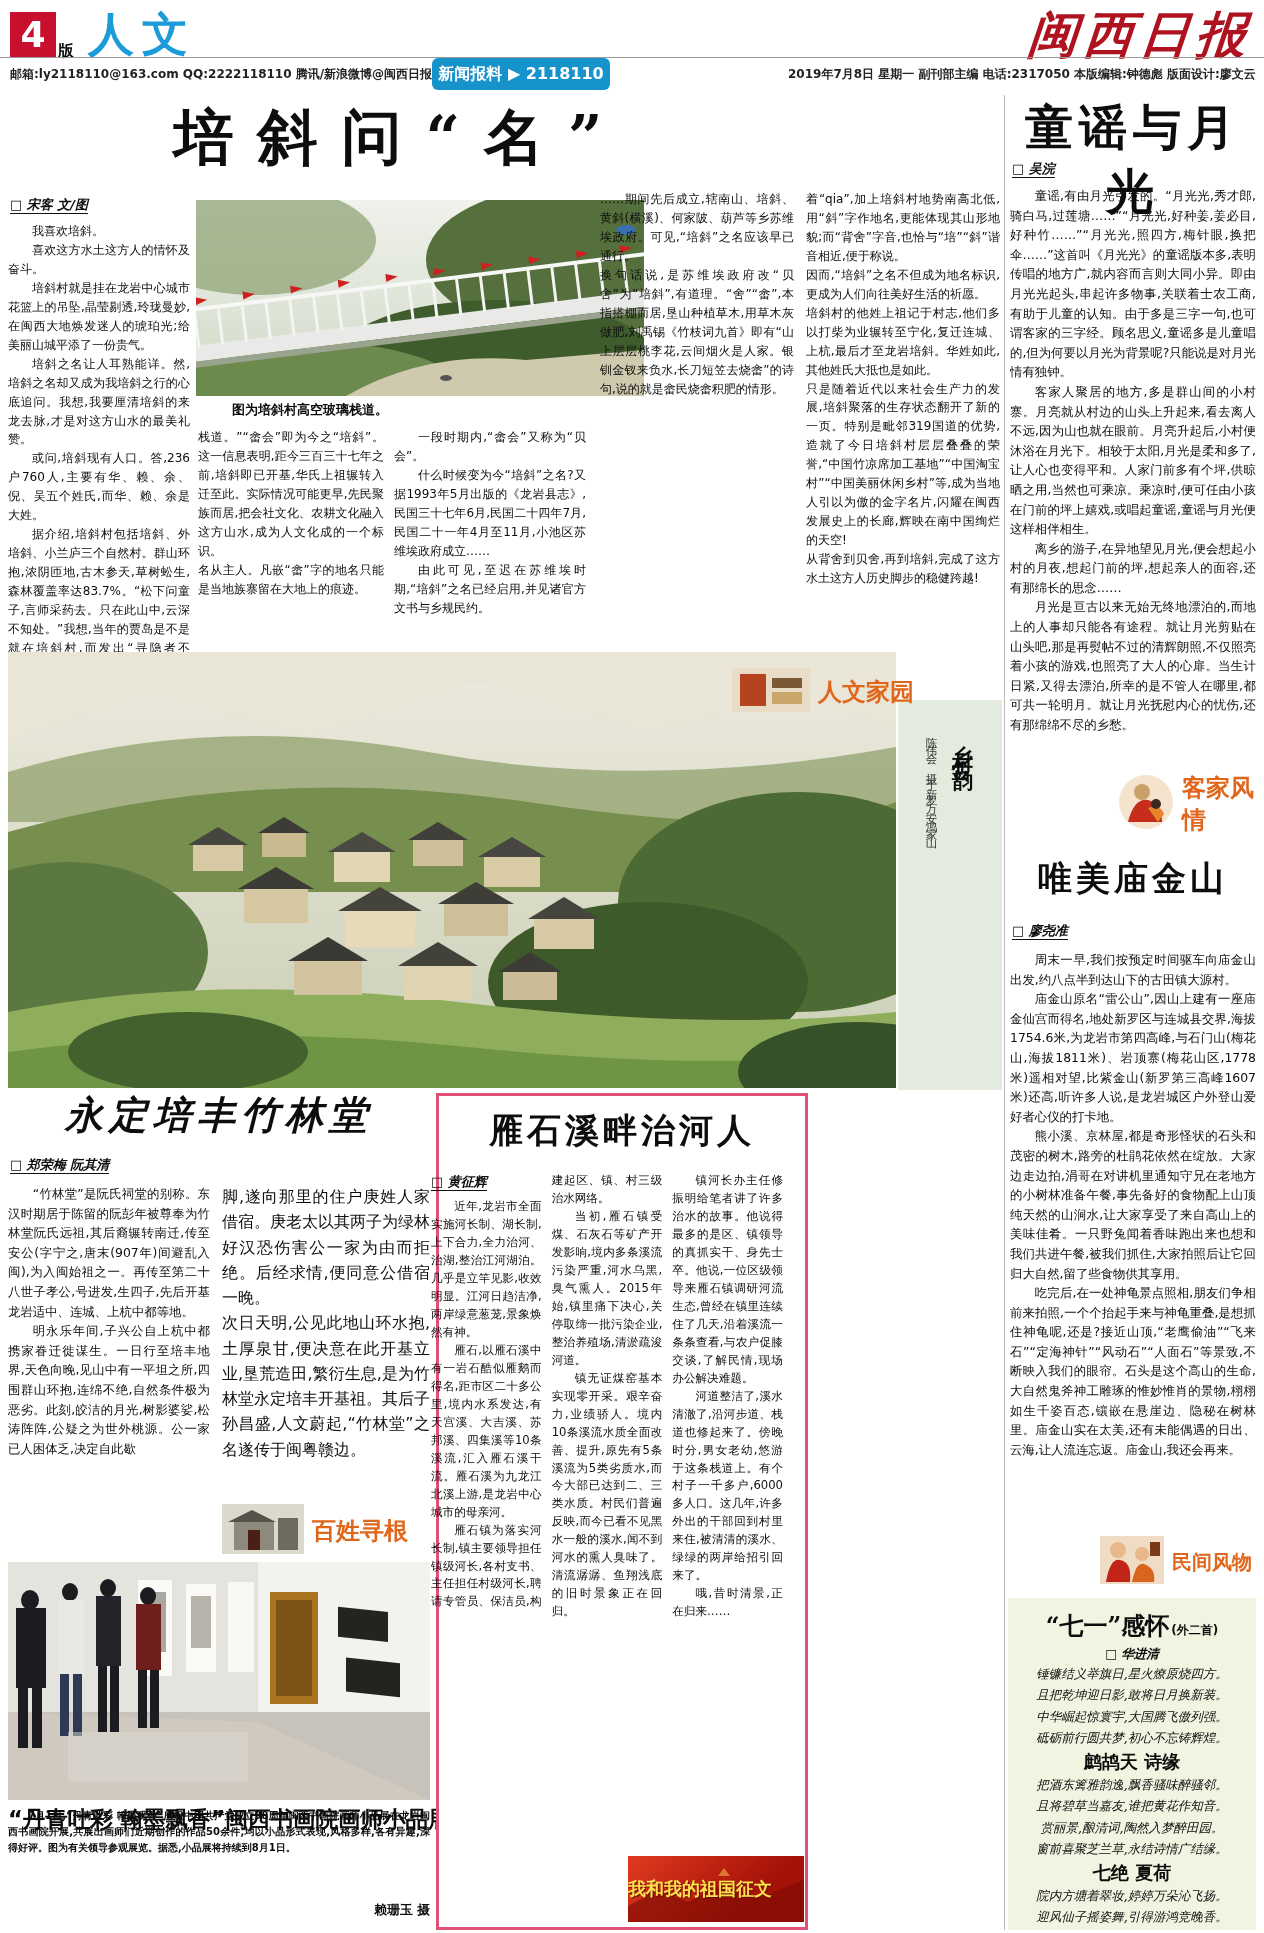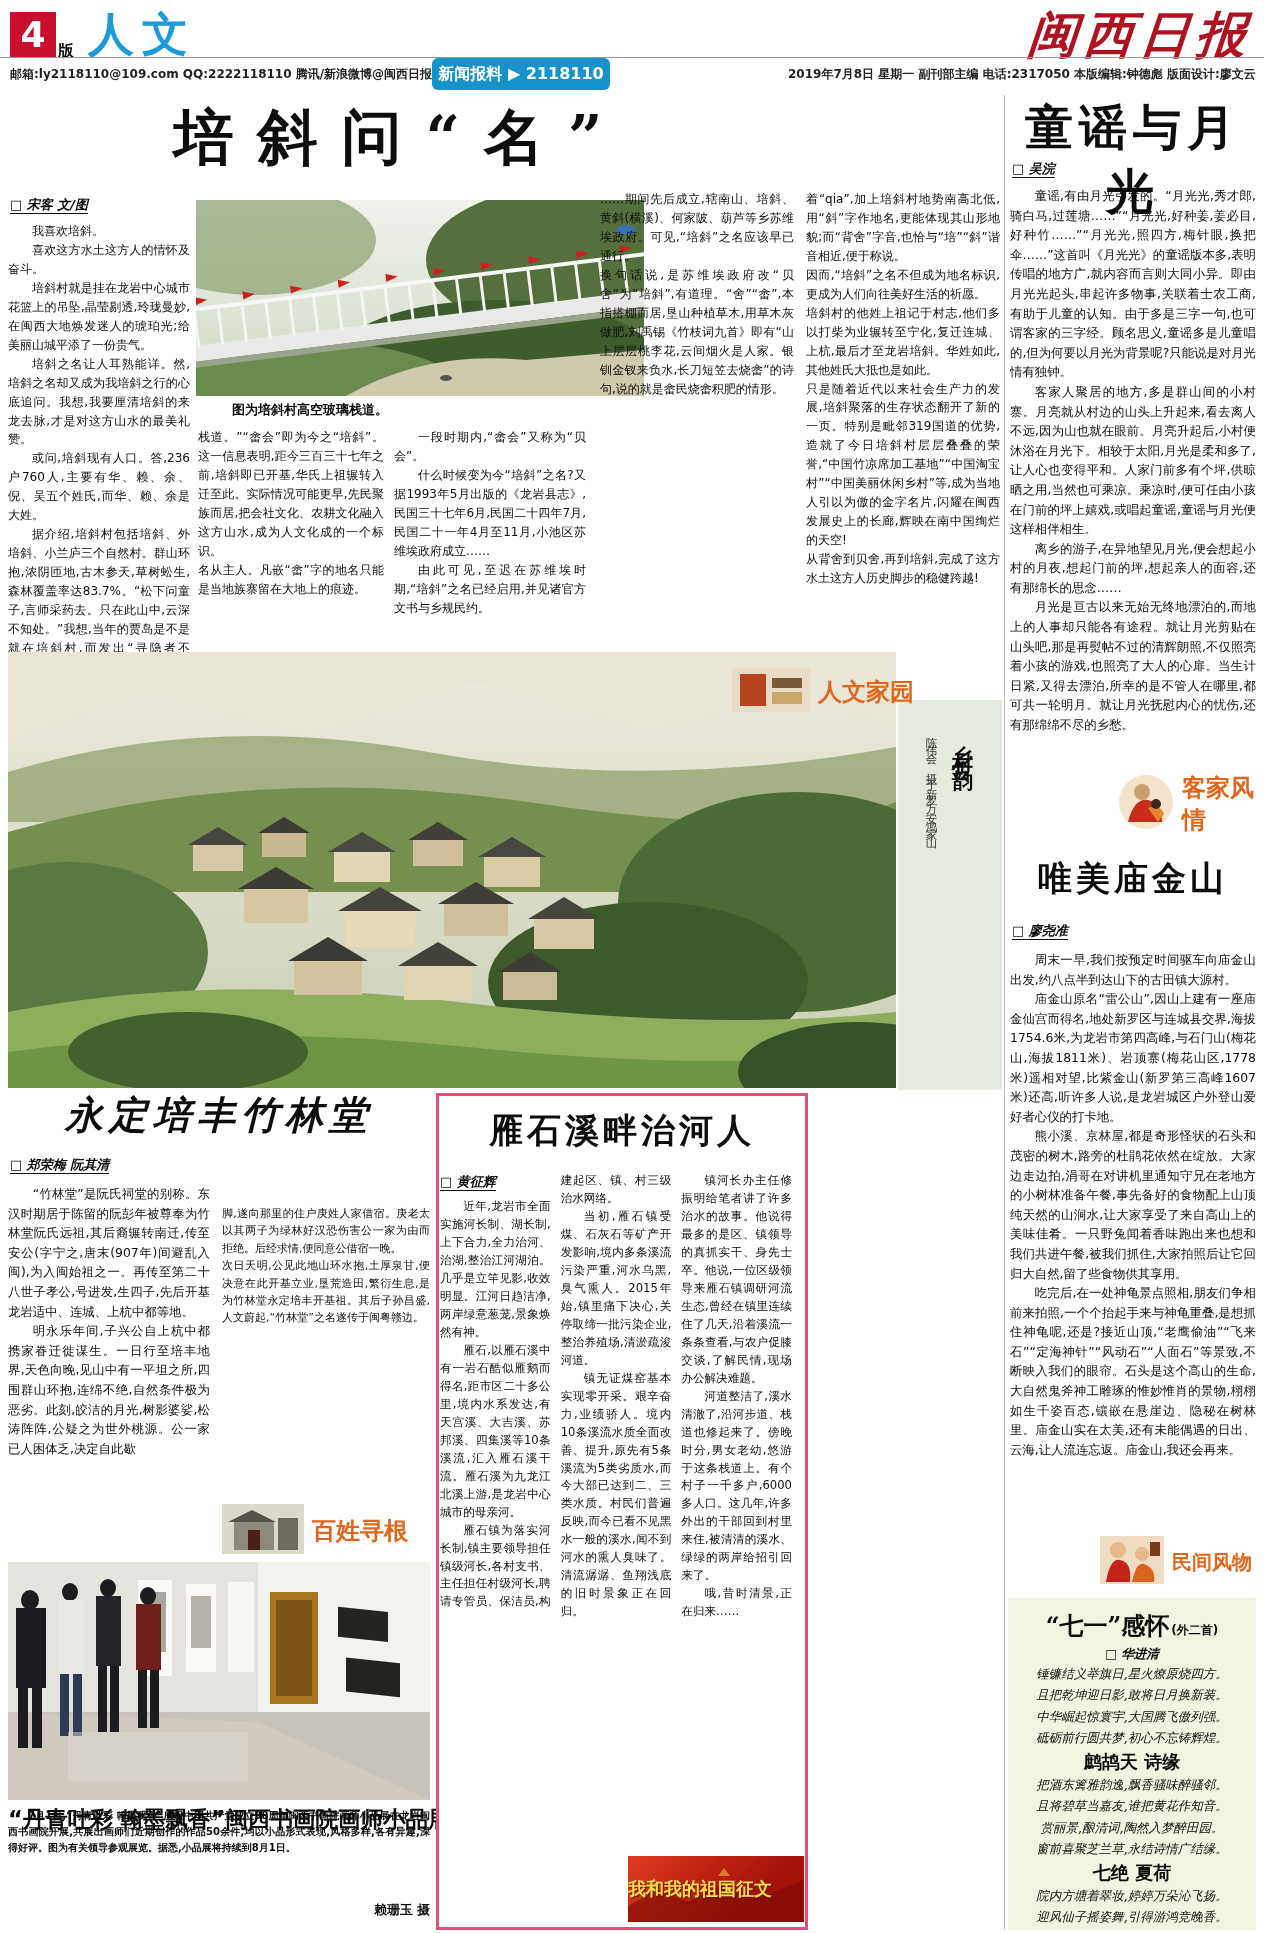--- a/index.html
+++ b/index.html
@@ -71,53 +71,53 @@
   #poem-sub{font-size:12px;font-weight:bold;}
   #poem-byline{font-size:12.5px;font-weight:bold;font-style:italic;margin-top:4px;}
   .poem-lines p{margin:0;font-size:12.5px;line-height:1.7;font-style:italic;
                 font-family:"DejaVu Serif",serif;text-indent:0;}
   .poem-sub-title{font-size:18px;font-weight:900;font-family:"DejaVu Serif",serif;margin-top:2px;}
   
   #zl-title{left:8px;top:1090px;width:422px;text-align:center;font-size:38px;font-weight:900;
             font-style:italic;letter-spacing:6px;font-family:"DejaVu Serif",serif;}
   #zl-byline{left:10px;top:1156px;}
   #zl-a{left:8px;top:1184px;width:202px;height:376px;font-size:12.4px;}
-  #zl-b{left:222px;top:1184px;width:208px;height:316px;font-size:11px;margin-top:21px;}
+  #zl-b{left:222px;top:1184px;width:208px;height:316px;font-size:16px;}
   
   #ex-photo{left:8px;top:1562px;width:422px;height:238px;overflow:hidden;}
   #ex-title{left:8px;top:1804px;width:424px;font-size:22.5px;font-weight:900;white-space:nowrap;}
   #ex-cap{left:8px;top:1760px;width:422px;font-size:10px;font-weight:600;height:78px;margin-top:48px;}
   #ex-credit{left:8px;top:1902px;width:422px;text-align:right;font-size:12.8px;font-weight:600;}
   
   #ys-box{left:436px;top:1093px;width:372px;height:837px;border:3px solid #e14f75;
           box-sizing:border-box;background:#fff;}
   #ys-title{left:446px;top:1108px;width:352px;text-align:center;font-size:34px;font-weight:900;
             letter-spacing:4px;font-family:"DejaVu Serif",serif;}
-  #ys-body{left:440px;top:1172px;width:352px;height:742px;column-count:3;column-gap:10px;
+  #ys-body{left:431px;top:1172px;width:352px;height:742px;column-count:3;column-gap:10px;
            font-size:11.6px;line-height:1.55;text-align:justify;overflow:hidden;}
   #ys-body p{margin:0;text-indent:2em;}
   #ys-byline{margin-bottom:6px;}
   #ys-banner{left:628px;top:1856px;width:176px;height:66px;z-index:6;
              background:linear-gradient(135deg,#e03a1f,#a31107 70%);display:flex;align-items:center;
              overflow:hidden;}
   #ys-banner span{color:#ffe14d;font-weight:900;font-size:18px;text-shadow:1px 1px 1px #6b0a02;
                   white-space:nowrap;z-index:2;}
   #ys-banner svg{position:absolute;left:0;top:0;}
 </style>
 </head>
 <body>
 
 <div class="page">
 
   <div class="abs" id="hd-num">4</div>
   <div class="abs" id="hd-ban">版</div>
   <div class="abs" id="hd-section">人文</div>
   <div class="abs" id="hd-paper">闽西日报</div>
   <div class="abs hairline" id="hd-rule"></div>
-  <div class="abs" id="hd-contact">邮箱:ly2118110@109.com QQ:2222118110 腾讯/新浪微博@闽西日报</div>
+  <div class="abs" id="hd-contact">邮箱:ly2118110@163.com QQ:2222118110 腾讯/新浪微博@闽西日报</div>
   <div class="abs" id="hd-hotline">
     <span>新闻报料</span>
     <span>▶</span>
     <span>2118110</span>
   </div>
   <div class="abs" id="hd-issue">2019年7月8日 星期一 副刊部主编 电话:2317050 本版编辑:钟德彪 版面设计:廖文云</div>
 
   <div class="abs" id="ma-title">培斜问“名”</div>
   <div class="abs byline" id="ma-byline"><span>□ 宋客 文/图</span></div>
 

